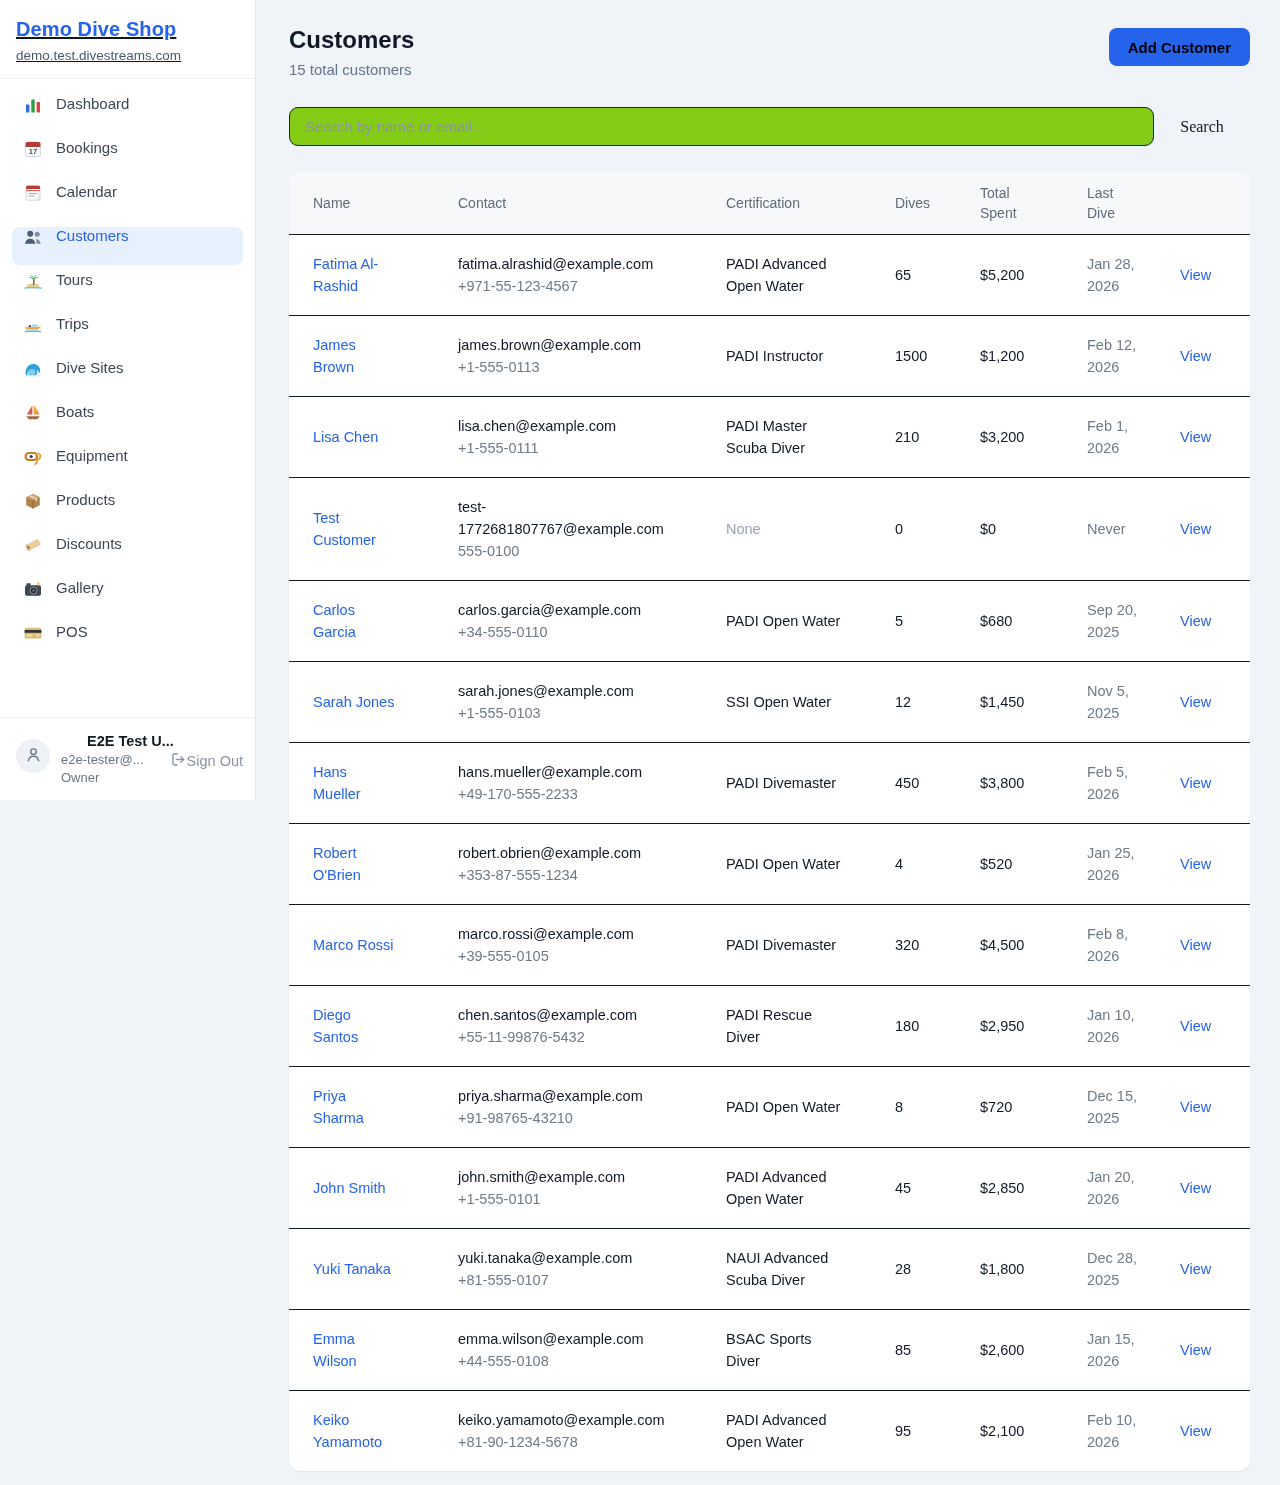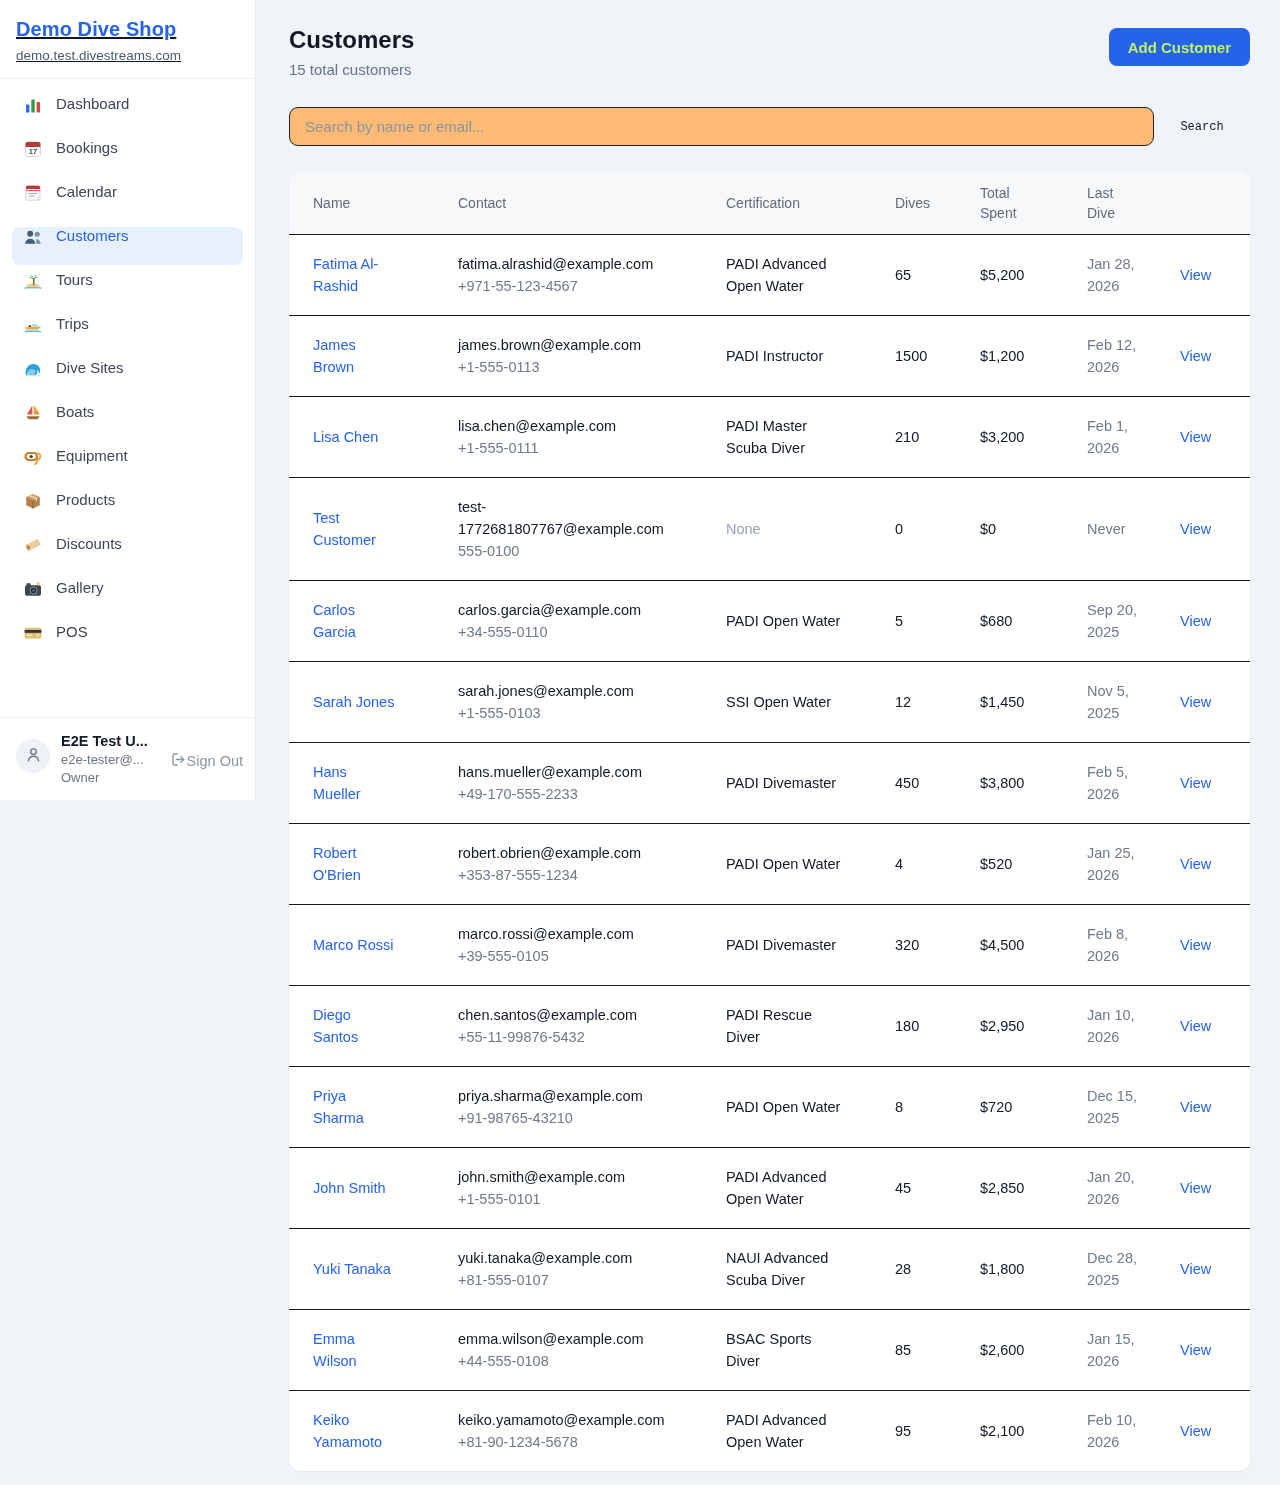--- a/index.html
+++ b/index.html
@@ -39,59 +39,59 @@
     padding:15px 14px 15px 16px;
     display:flex; gap:11px; position:relative;
   }
   .avatar {
     width:34px; height:34px; border-radius:50%;
     background:#eef1f5; flex:0 0 34px;
     display:flex; align-items:center; justify-content:center;
     margin-top:6px;
   }
   .avatar svg { width:19px; height:19px; }
-  .user-name { font-size:14.5px; font-weight:700; color:#121a26; }
+  .user-name { font-size:14.5px; font-weight:700; color:#121a26;margin-left:26px; }
   .user-email, .user-role { font-size:13px; color:#6b7684; margin-top:3px; }
   .signout {
     position:absolute; right:12px; top:33px;
     display:flex; align-items:center; 
     color:#8a94a1; font-size:14.5px; cursor:pointer;
     background:none; border:none; font-family:inherit;
   }
   .signout svg { width:17px; height:17px; }
 
   
   .main { position:absolute; left:256px; top:0; width:1024px; }
   .page-head {
     display:flex; justify-content:space-between; align-items:flex-start;
     padding:26px 30px 0 33px;
   }
   .page-title { font-size:24px; font-weight:700; color:#101827; }
   .page-subtitle { font-size:15px; color:#64748b; margin-top:7px; }
   .add-btn {
-    background:#2563eb; color:#bef264; border:none;
+    background:#2563eb; color:#000000; border:none;
     font-family:inherit; font-size:15px; font-weight:600;
     padding:0 19px; height:38px; border-radius:8px;
     margin-top:2px; cursor:pointer;
   }
   .search-row {
     display:flex; align-items:center;
     margin:29px 30px 0 33px;
   }
   .search-input {
     flex:1; height:39px;
     border:1.5px solid #1c2431; border-radius:9px;
-    background:#fdba74; padding:0 15px;
+    background:#84cc16; padding:0 15px;
     font-family:inherit; font-size:15px; color:#0f172a;
     outline:none;
   }
   .search-input::placeholder { color:#8b95a3; }
   .search-btn {
     width:96px; background:none; border:none;
-    font-family:Liberation Mono, monospace; font-size:12px; color:#111827;
+    font-family:Liberation Serif, serif; font-size:16px; color:#111827;
     font-weight:500; cursor:pointer; text-align:center;
   }
 
   
   .table-card {
     margin:26px 30px 0 33px;
     background:#ffffff; border-radius:12px;
     box-shadow:0 1px 2px rgba(16,24,40,.06);
     overflow:hidden;
   }

